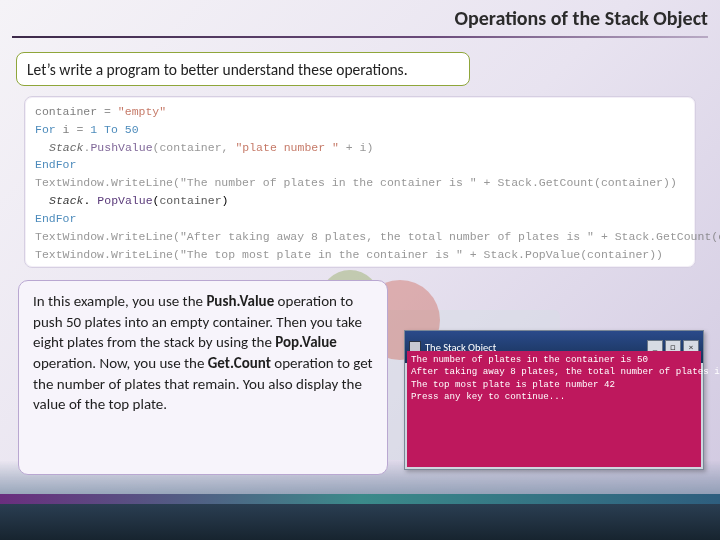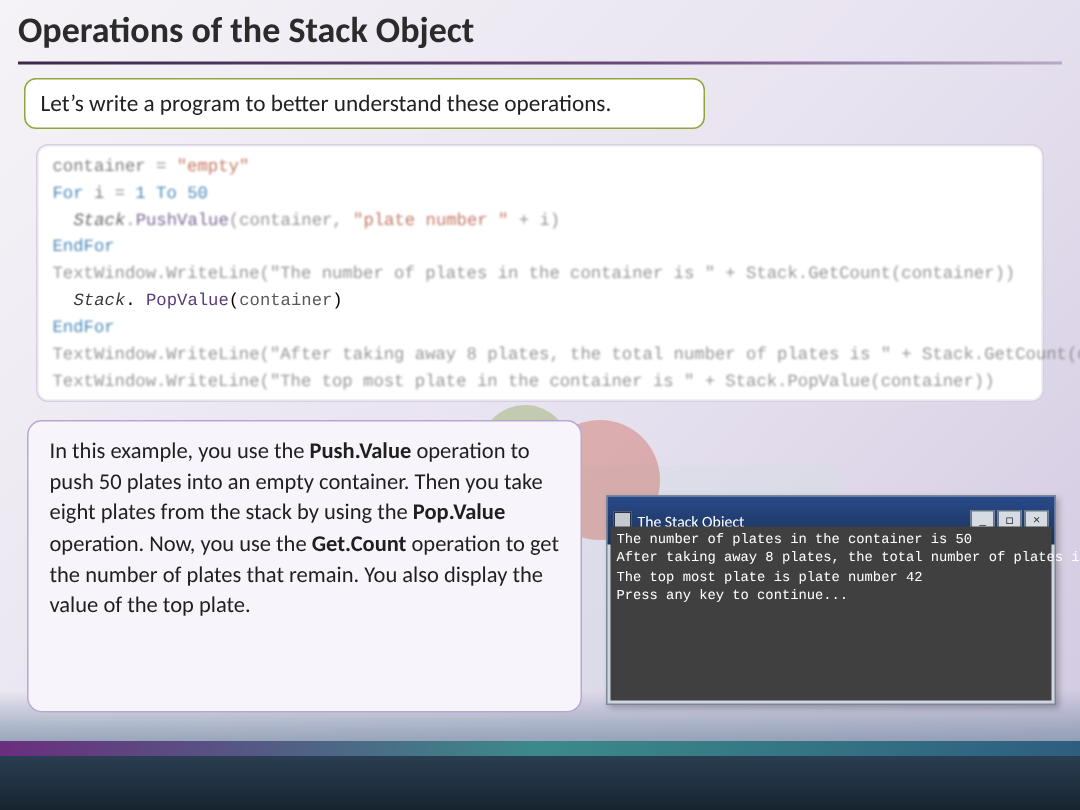--- a/index.html
+++ b/index.html
@@ -13,21 +13,21 @@
   .bg-c1 { width: 60px; height: 60px; background: #7a9c3a; left: 320px; bottom: 210px; }
   .bg-c2 { width: 80px; height: 80px; background: #c94d3a; left: 360px; bottom: 180px; }
   .bg-c3 { width: 50px; height: 50px; background: #3a6c9c; left: 330px; bottom: 160px; }
   .bg-pencil { position: absolute; left: 40px; bottom: 120px; width: 200px; height: 20px; background: #d4554a; transform: rotate(-18deg); opacity: 0.5; }
   .bg-laptop { position: absolute; right: 160px; bottom: 80px; width: 220px; height: 150px; background: #d8dde5; opacity: 0.5; border-radius: 6px; }
   .bg-floor { position: absolute; left: -60px; bottom: -40px; width: 840px; height: 160px; background: linear-gradient(180deg, rgba(255,255,255,0) 0%, #7a8ea6 60%, #344a63 100%); transform: perspective(400px) rotateX(55deg); }
   .footer-bar { position: absolute; left: 0; right: 0; bottom: 0; height: 36px; background: linear-gradient(180deg, #2a3e52 0%, #17242f 100%); }
   .footer-accent { position: absolute; left: 0; right: 0; bottom: 36px; height: 10px; background: linear-gradient(90deg, #6a2e7e, #3b8a8a, #2e5e7e); }
 
   .title-wrap { position: absolute; left: 12px; top: 6px; right: 12px; }
-  .title { font-size: 24px; font-weight: 700; color: #2b2b2b; }
+  .title { font-size: 20px; font-weight: 700; color: #2b2b2b; text-align: right; }
   .title-underline { margin-top: 6px; height: 2px; background: linear-gradient(90deg, #3d2a4a, #6a4a7a 60%, #b8a9c4); }
 
   .intro-box {
     position: absolute; left: 16px; top: 52px; right: 250px; height: 34px;
     background: #fff; border: 1.5px solid #8fa63a; border-radius: 8px;
     display: flex; align-items: center; padding: 0 10px; font-size: 15.5px; color: #222;
   }
 
   .code-panel {
     position: absolute; left: 24px; top: 96px; right: 24px; height: 172px;
@@ -59,21 +59,21 @@
   }
   .console-titlebar {
     height: 32px; background: linear-gradient(180deg, #2a4a8a, #183258);
     display: flex; align-items: center; padding: 0 4px; color: #fff; font-size: 10.5px;
   }
   .console-icon { width: 12px; height: 12px; background: #c7c9d1; margin-right: 4px; border: 1px solid #2a3444; }
   .console-titlebar .spacer { flex: 1; }
   .win-btn { width: 16px; height: 14px; margin-left: 2px; background: #d7dbe3; border: 1px solid #6a7686; font-size: 9px; line-height: 12px; text-align: center; color: #2a2a2a; }
   .console-body {
     position: absolute; top: 20px; left: 2px; right: 2px; bottom: 2px;
-    background: #404040; color: #fff; font-family: "Consolas", "Courier New", monospace;
+    background: #be185d; color: #fff; font-family: "Consolas", "Courier New", monospace;
     font-size: 9.2px; line-height: 1.35; padding: 3px 4px;
   }
   .console-body div { white-space: nowrap; }
 </style>
 </head>
 <body>
 
 <div class="slide">
 
   <div class="bg-art">

